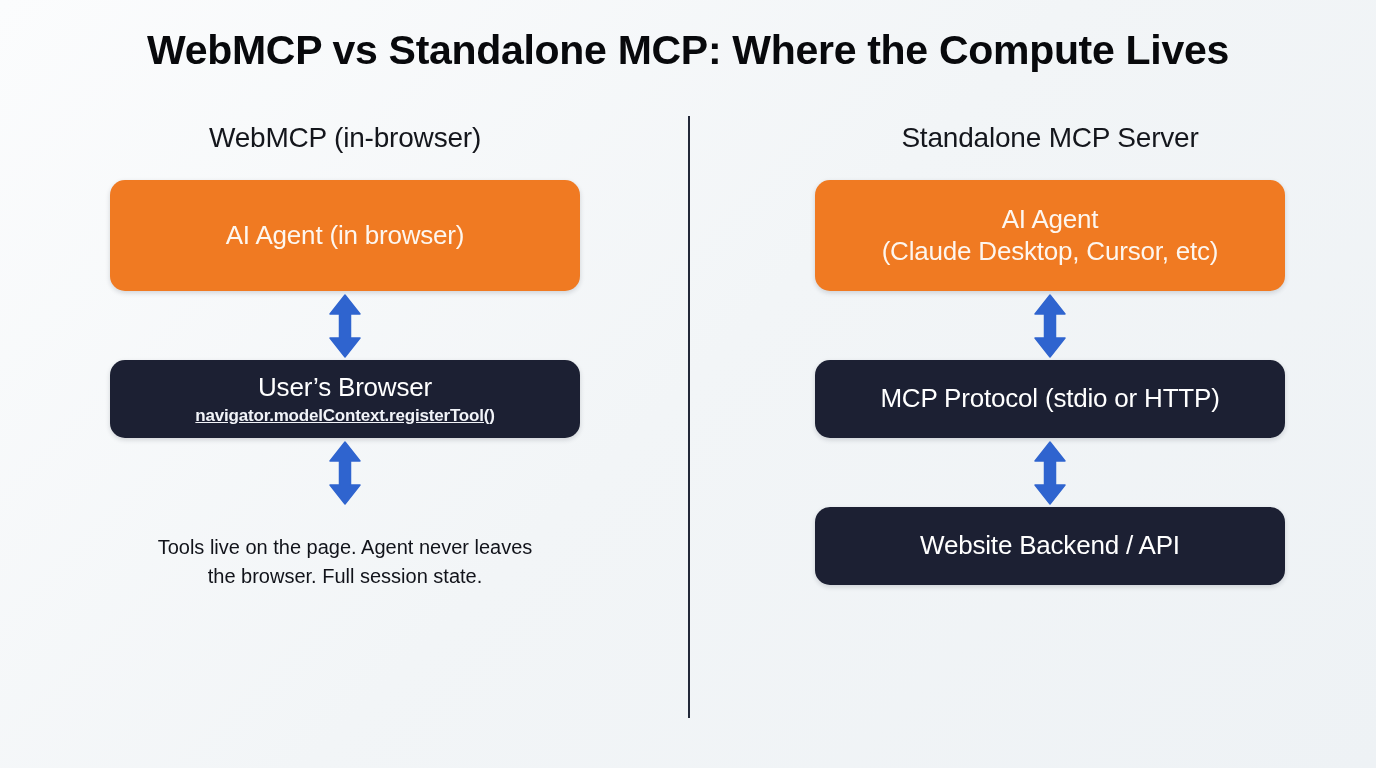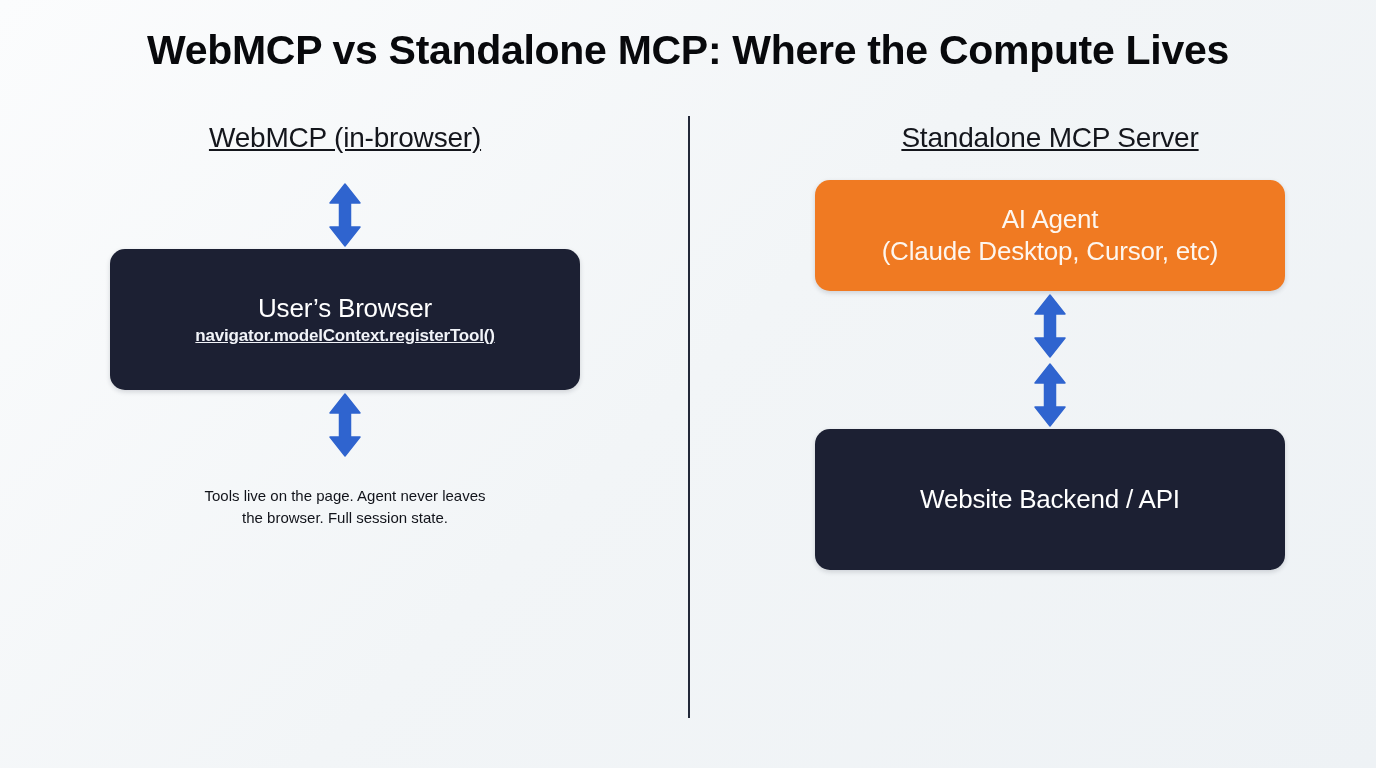--- a/index.html
+++ b/index.html
@@ -44,21 +44,20 @@
   .col-left  { left: 55px; }
   .col-right { left: 760px; }
 
   .column-heading {
     text-align: center;
     font-size: 28px;
     color: #14161c;
     height: 40px;
     line-height: 40px;
     letter-spacing: -0.2px;
-    text-decoration: underline;
   }
 
   .stack {
     position: relative;
     margin-top: 22px;
   }
 
   .node {
     width: 470px;
     margin: 0 auto;
@@ -69,21 +68,21 @@
     justify-content: center;
     text-align: center;
     box-shadow: 0 2px 5px rgba(20,25,45,0.16);
     box-sizing: border-box;
   }
   .node.agent {
     height: 111px;
     background: #f07a22;
   }
   .node.dark {
-    height: 141px;
+    height: 78px;
     background: #1c2033;
   }
 
   .node-label {
     font-size: 26px;
     color: #fdf6ef;
     line-height: 1.22;
     white-space: pre-line;
     letter-spacing: -0.2px;
   }
@@ -102,37 +101,40 @@
   .connector {
     height: 69px;
     display: flex;
     align-items: center;
     justify-content: center;
   }
 
   .caption {
     margin-top: 26px;
     text-align: center;
-    font-size: 15px;
+    font-size: 20px;
     color: #11131a;
     line-height: 1.47;
     white-space: pre-line;
   }
 </style>
 </head>
 <body>
 
 <div class="page-title">WebMCP vs Standalone MCP: Where the Compute Lives</div>
 
 <div class="divider"></div>
 
 <div class="column col-left">
   <div class="column-heading">WebMCP (in-browser)</div>
   <div class="stack">
 
+    <div class="node agent">
+      <div class="node-label">AI Agent (in browser)</div>
+    </div>
 
     <div class="connector">
       <svg width="36" height="66" viewBox="0 0 36 66">
         <path d="M18 2 L33 21 L23.5 21 L23.5 45 L33 45 L18 64 L3 45 L12.5 45 L12.5 21 L3 21 Z" fill="#2f64cf" stroke="#2f64cf" stroke-width="1.5" stroke-linejoin="round"></path>
       </svg>
     </div>
 
     <div class="node dark">
       <div class="node-label">User’s Browser</div>
       <div class="node-sub">navigator.modelContext.registerTool()</div>
@@ -158,20 +160,23 @@
       <div class="node-label">AI Agent
 (Claude Desktop, Cursor, etc)</div>
     </div>
 
     <div class="connector">
       <svg width="36" height="66" viewBox="0 0 36 66">
         <path d="M18 2 L33 21 L23.5 21 L23.5 45 L33 45 L18 64 L3 45 L12.5 45 L12.5 21 L3 21 Z" fill="#2f64cf" stroke="#2f64cf" stroke-width="1.5" stroke-linejoin="round"></path>
       </svg>
     </div>
 
+    <div class="node dark">
+      <div class="node-label">MCP Protocol (stdio or HTTP)</div>
+    </div>
 
     <div class="connector">
       <svg width="36" height="66" viewBox="0 0 36 66">
         <path d="M18 2 L33 21 L23.5 21 L23.5 45 L33 45 L18 64 L3 45 L12.5 45 L12.5 21 L3 21 Z" fill="#2f64cf" stroke="#2f64cf" stroke-width="1.5" stroke-linejoin="round"></path>
       </svg>
     </div>
 
     <div class="node dark">
       <div class="node-label">Website Backend / API</div>
     </div>

